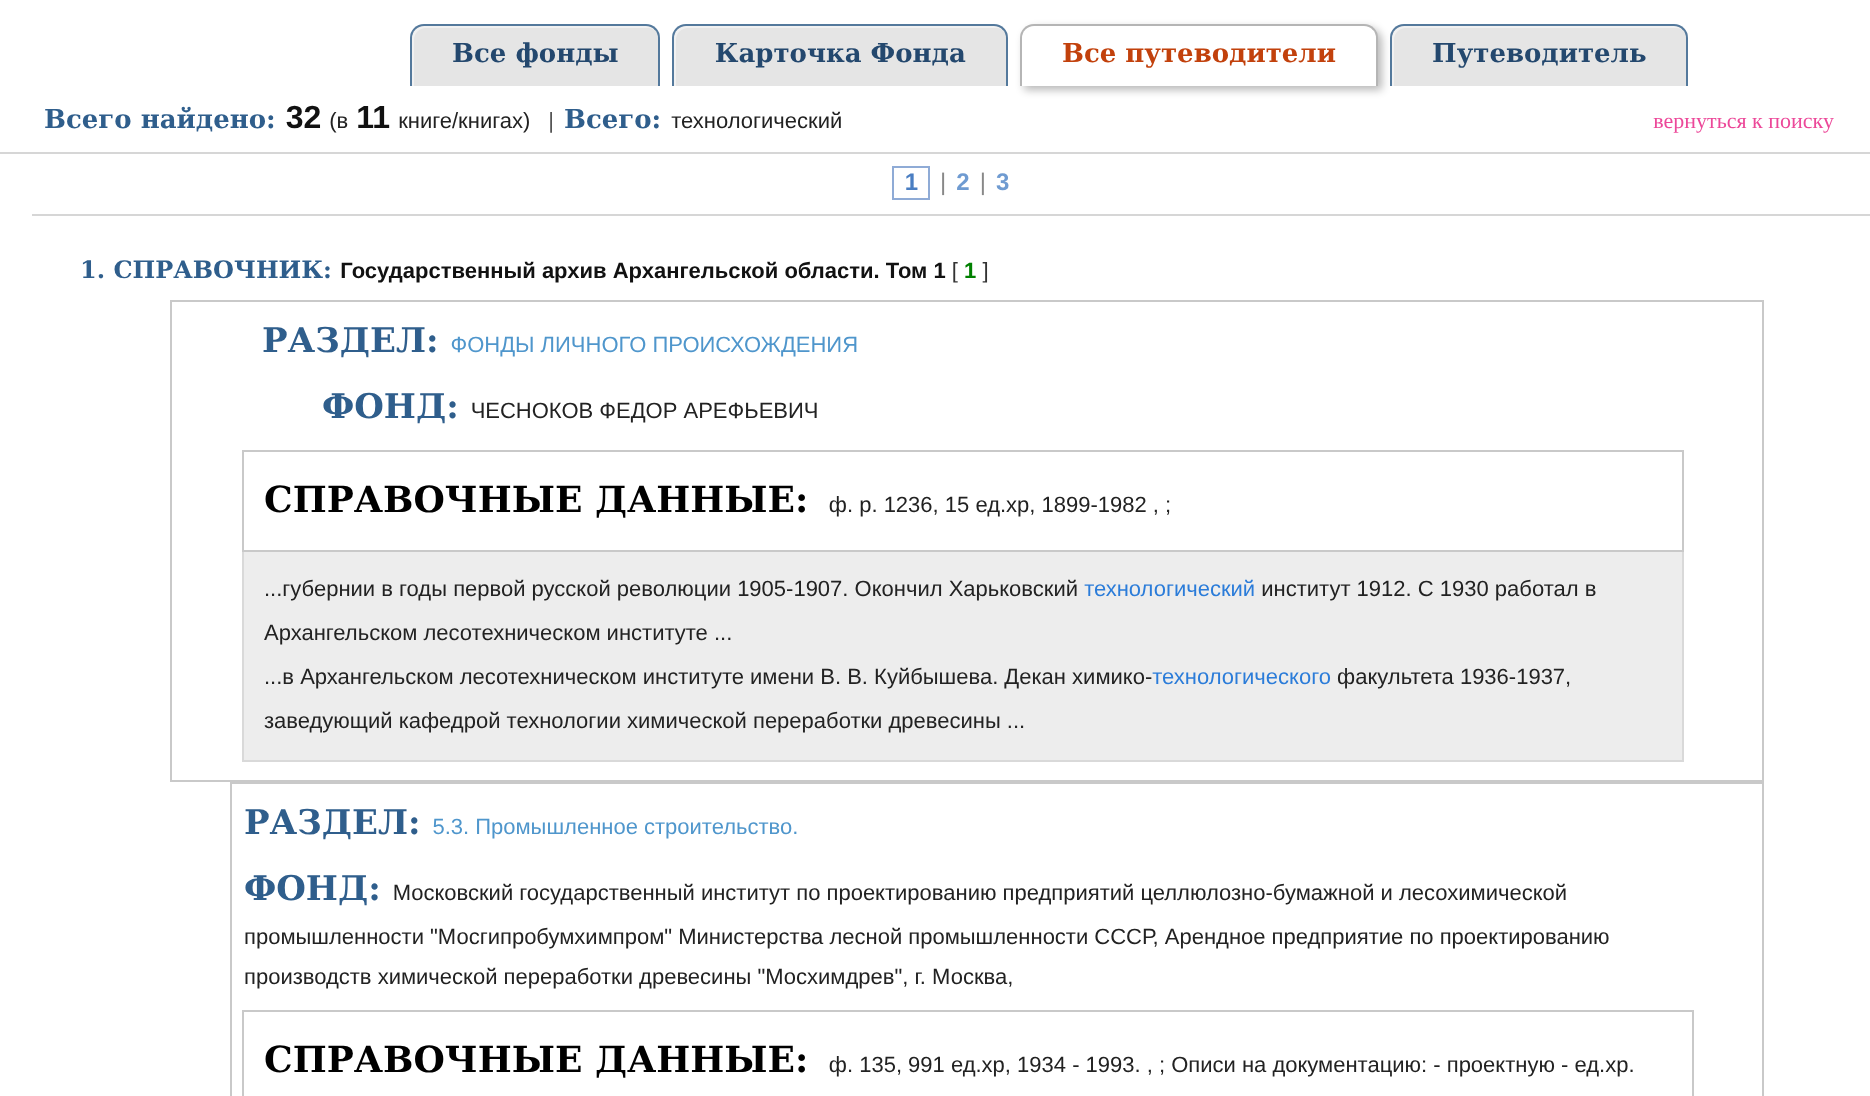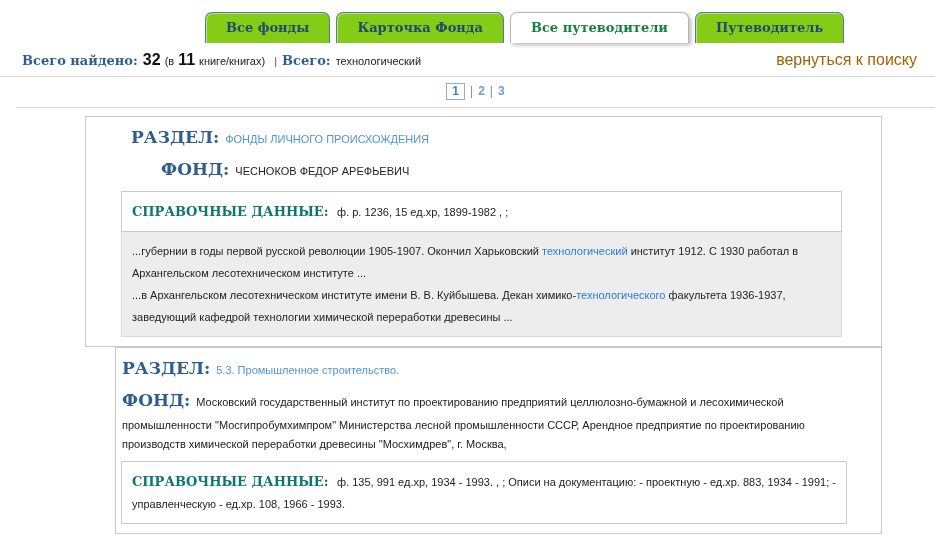--- a/index.html
+++ b/index.html
@@ -7,42 +7,42 @@
   body {
     width:935px; height:548px; overflow:hidden;
     background:#fff;
     font-family:"Liberation Sans", sans-serif;
     font-size:11px; color:#222;
   }
   
   .tabbar { padding:12px 0 0 205px; white-space:nowrap; }
   .tab {
     display:inline-block; margin-right:3px; padding:7px 20px 8px;
-    background:#84cc16; color:#24486e;
+    background:#e5e5e5; color:#24486e;
     border:1px solid #54799c; border-bottom:none;
     border-radius:7px 7px 0 0;
     font-family:"DejaVu Serif", serif; font-weight:bold; font-size:13px;
     box-shadow: inset 1px 1px 0 rgba(255,255,255,.45);
     cursor:pointer; vertical-align:bottom;
   }
   .tab.active {
-    background:#fff; color:#15803d; border-color:#b5b5b5;
+    background:#fff; color:#c2410c; border-color:#b5b5b5;
     box-shadow: 2px 2px 4px rgba(0,0,0,.28);
     position:relative; z-index:2;
   }
   
   .header-row {
     display:flex; justify-content:space-between; align-items:baseline;
     padding:8px 18px 7px 22px; border-bottom:1px solid #d6d6d6;
   }
   .hdr-label { font-family:"DejaVu Serif", serif; font-weight:bold; font-size:13px; color:#2f5e8c; margin-right:5px; }
   .hdr-num { font-weight:bold; color:#111; margin-right:4px; font-size:16px; }
   .hdr-text { color:#222; margin-right:4px; }
   .hdr-sep { color:#555; margin:0 5px; }
-  .back-link { font-family:Liberation Sans, sans-serif; font-size:16px; color:#a16207; text-decoration:none; cursor:pointer; }
+  .back-link { font-family:Liberation Serif, serif; font-size:11px; color:#ec4899; text-decoration:none; cursor:pointer; }
   
   .pagination { text-align:center; padding:6px 16px 7px; border-bottom:1px solid #d6d6d6;margin-left:16px; }
   .page-current {
     display:inline-block; border:1px solid #8fabd6; padding:0 5px 1px;
     color:#4a7ec2; font-weight:bold; font-size:12px; background:#fff;
   }
   .page-sep { color:#888; margin:0 5px; font-size:12px; }
   .page-link { color:#6f9bd1; font-weight:bold; font-size:12px; text-decoration:none; cursor:pointer; }
   
   #results { padding-top:8px; }
@@ -63,21 +63,21 @@
   .fond-line { margin:4px 0 6px; line-height:1.75; }
   .level-2 .fond-line { padding-left:75px; padding-right:30px; }
   .level-1 .fond-line { padding-left:6px; padding-right:40px; }
   .fvalue { color:#222; }
   .data-box {
     border:1px solid #c9c9c9; background:#fff;
     padding:7px 10px; line-height:1.95;
   }
   .level-2 .data-box { margin:4px 39px 0 35px; }
   .level-1 .data-box { margin:4px 34px 0 5px; }
-  .dlabel { font-family:"DejaVu Serif", serif; font-weight:bold; font-size:13px; color:#0f766e; margin-right:4px; }
+  .dlabel { font-family:"DejaVu Serif", serif; font-weight:bold; font-size:18px; color:#000000; margin-right:4px; }
   .dvalue { color:#222; }
   .snippet-box {
     background:#ededed; border:1px solid #d9d9d9; border-top:none;
     padding:8px 10px; line-height:2.0; color:#222;
   }
   .level-2 .snippet-box { margin:0 39px 0 35px; }
   .hl { color:#2b7cd9; }
 </style>
 </head>
 <body>
@@ -95,20 +95,21 @@
   </div>
   <a class="back-link">вернуться к поиску</a>
 </div>
 
 <div class="pagination">
   <span class="page-current">1</span><span class="page-sep">|</span><a class="page-link">2</a><span class="page-sep">|</span><a class="page-link">3</a>
 </div>
 
 <div id="results">
     <div class="result level-2">
+      <div class="result-header"><span class="rnum">1. </span><span class="rlabel">СПРАВОЧНИК: </span><span class="rtitle">Государственный архив Архангельской области. Том 1 </span><span class="rbracket">[ </span><span class="rcount">1</span><span class="rbracket"> ]</span></div>
       <div class="section-box">
         <div class="section-line"><span class="slabel">РАЗДЕЛ: </span><span class="svalue">ФОНДЫ ЛИЧНОГО ПРОИСХОЖДЕНИЯ</span></div>
         <div class="fond-group">
           <div class="fond-line"><span class="flabel">ФОНД: </span><span class="fvalue">ЧЕСНОКОВ ФЕДОР АРЕФЬЕВИЧ</span></div>
           <div class="data-box"><span class="dlabel">СПРАВОЧНЫЕ ДАННЫЕ: </span><span class="dvalue">ф. р. 1236, 15 ед.хр, 1899-1982 , ;</span></div>
           <div class="snippet-box">
             <div class="snippet-line"><span>...губернии в  годы первой русской революции 1905-1907. Окончил Харьковский </span><span class="hl">технологический</span><span> институт 1912. С 1930 работал в Архангельском лесотехническом институте ...</span></div>
             <div class="snippet-line"><span>...в  Архангельском лесотехническом институте имени В. В. Куйбышева. Декан химико-</span><span class="hl">технологического</span><span> факультета 1936-1937, заведующий кафедрой технологии химической переработки древесины ...</span></div>
           </div>
         </div>

